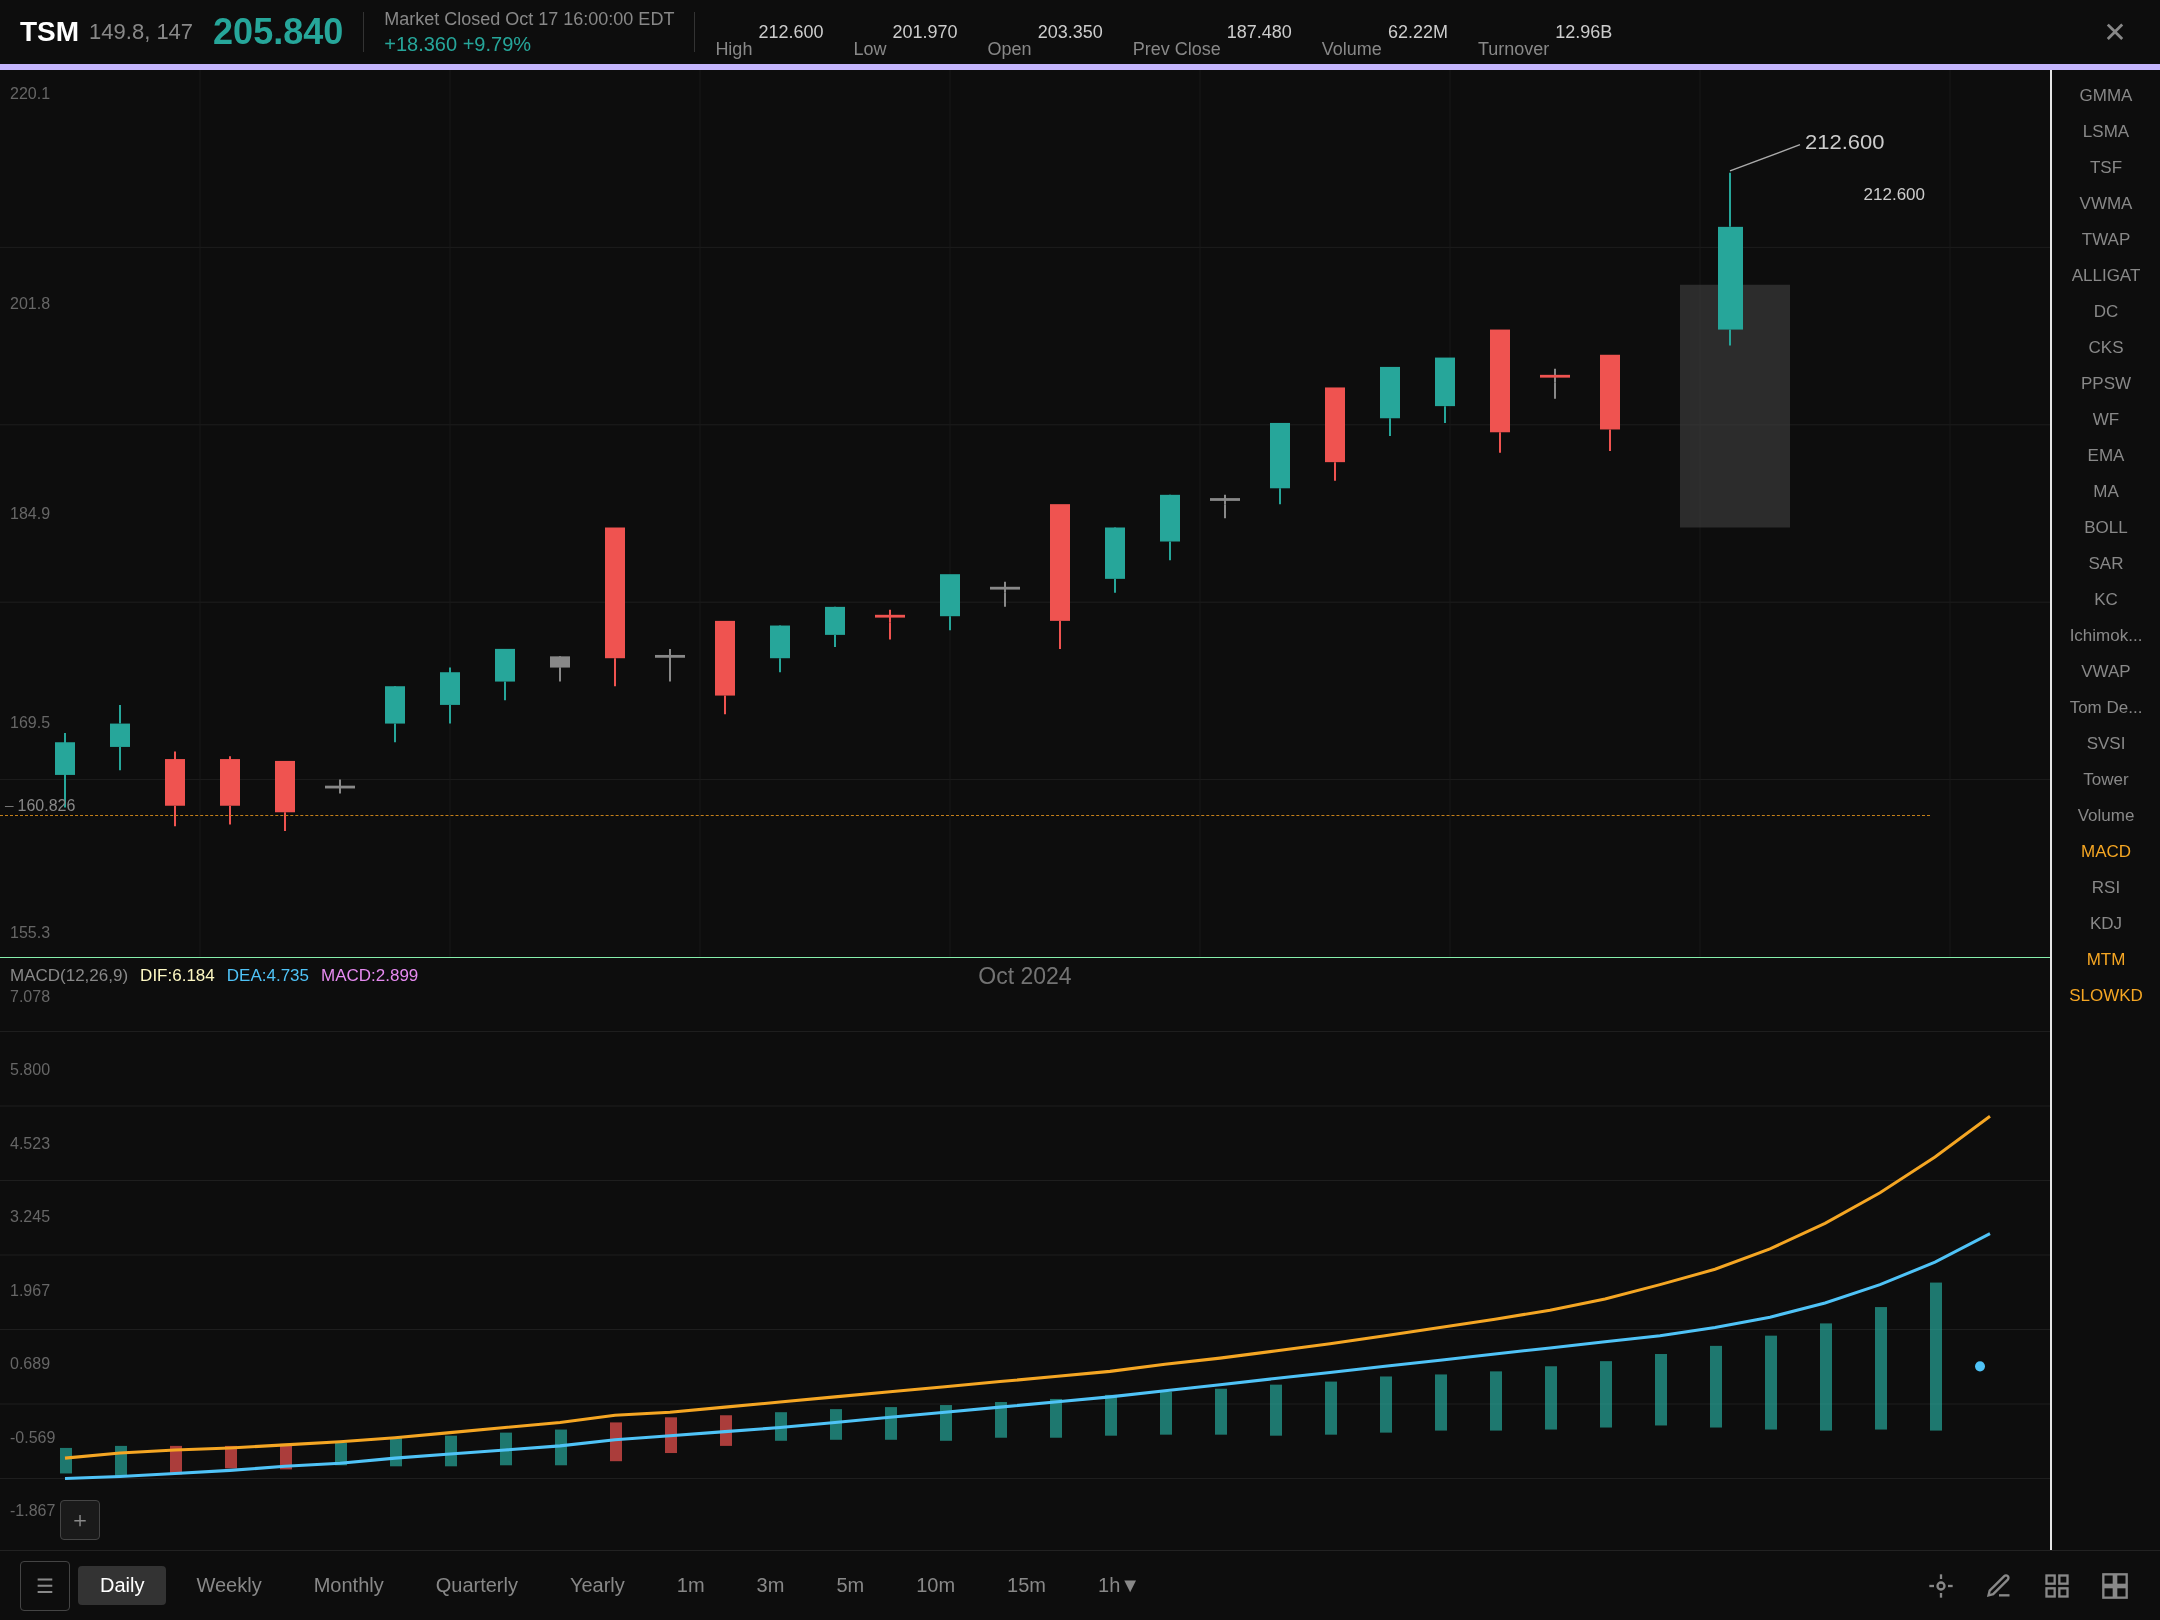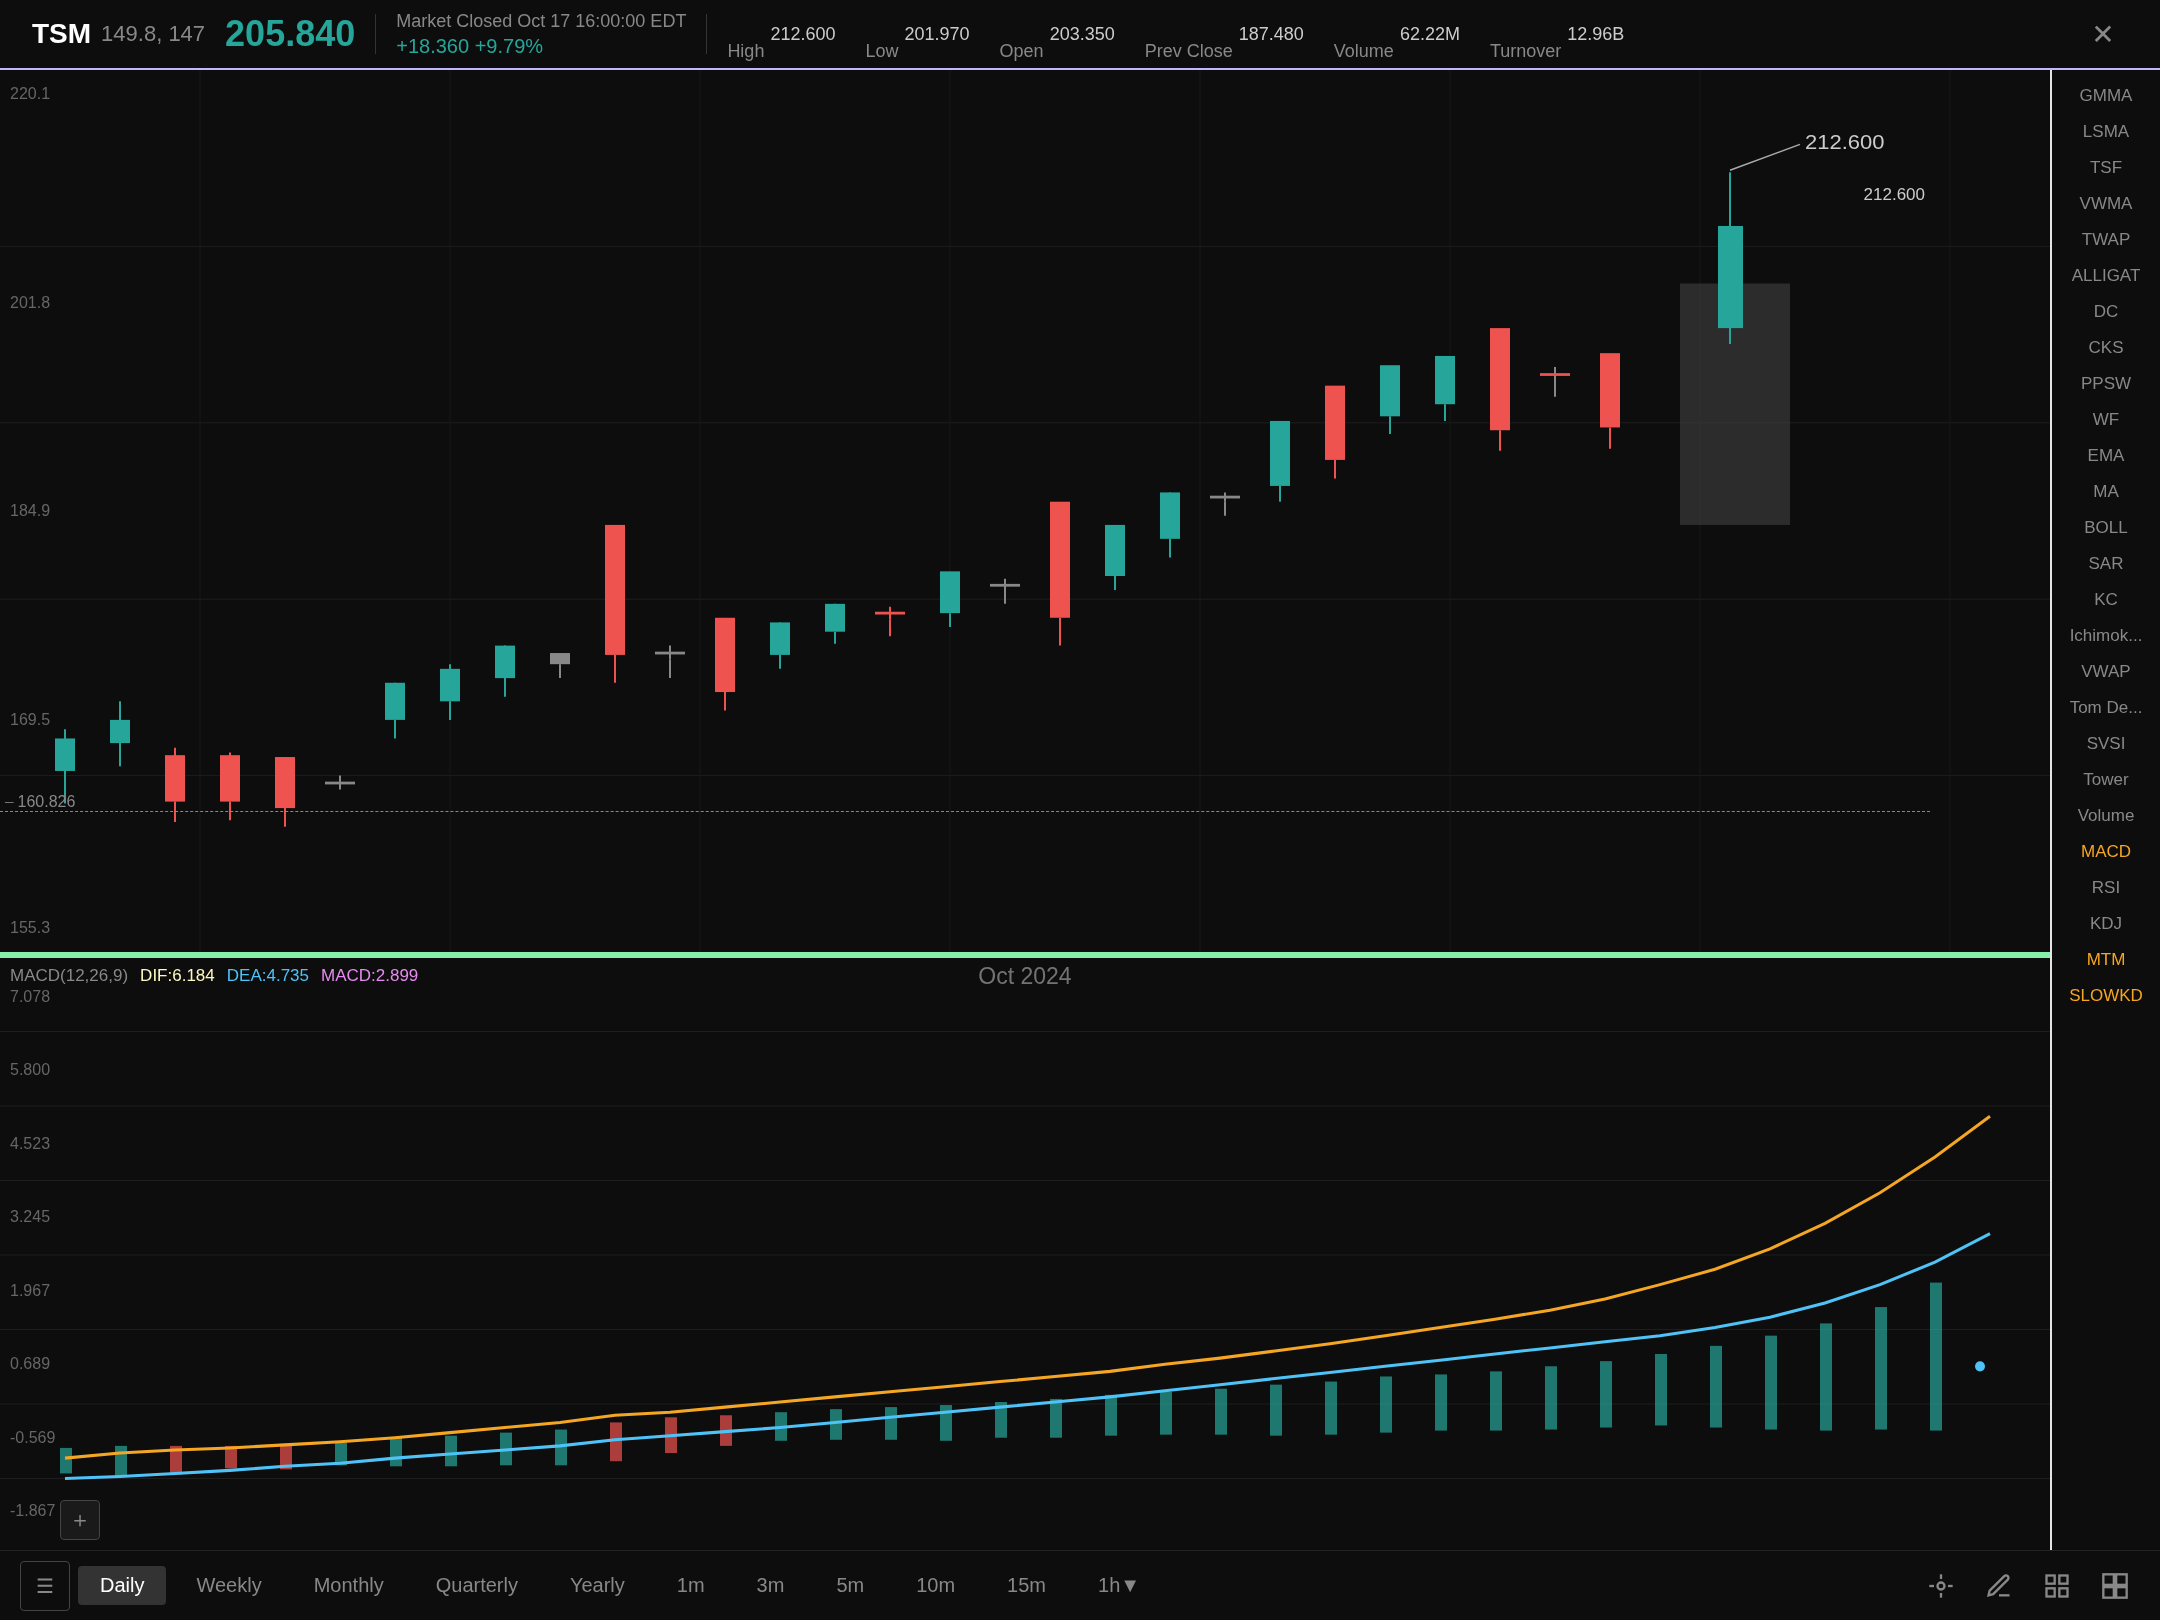--- a/index.html
+++ b/index.html
@@ -10,22 +10,22 @@
       width: 2160px;
       height: 1620px;
       overflow: hidden;
       position: relative;
     }
 
     
     .header {
       display: flex;
       align-items: center;
-      padding: 10px 32px;
-      border-bottom: 2px solid #c4b5fd;
+      padding: 10px 20px;
+      border-bottom: 6px solid #c4b5fd;
       height: 70px;
       gap: 20px;
       background: #0d0d0d;
     }
     .header-symbol {
       display: flex;
       align-items: center;
       gap: 10px;
     }
     .symbol-name {
@@ -109,21 +109,21 @@
       text-overflow: ellipsis;
       text-align: center;
     }
     .sidebar-item.active { color: #f0a500; }
 
     
     .candlestick-chart {
       width: 100%;
       height: 60%;
       position: relative;
-      border-bottom: 6px solid #86efac;
+      border-bottom: 1px solid #86efac;
     }
     .macd-chart {
       width: 100%;
       height: 40%;
       position: relative;
     }
     .price-label {
       font-size: 16px;
       color: #666;
       padding-left: 5px;

